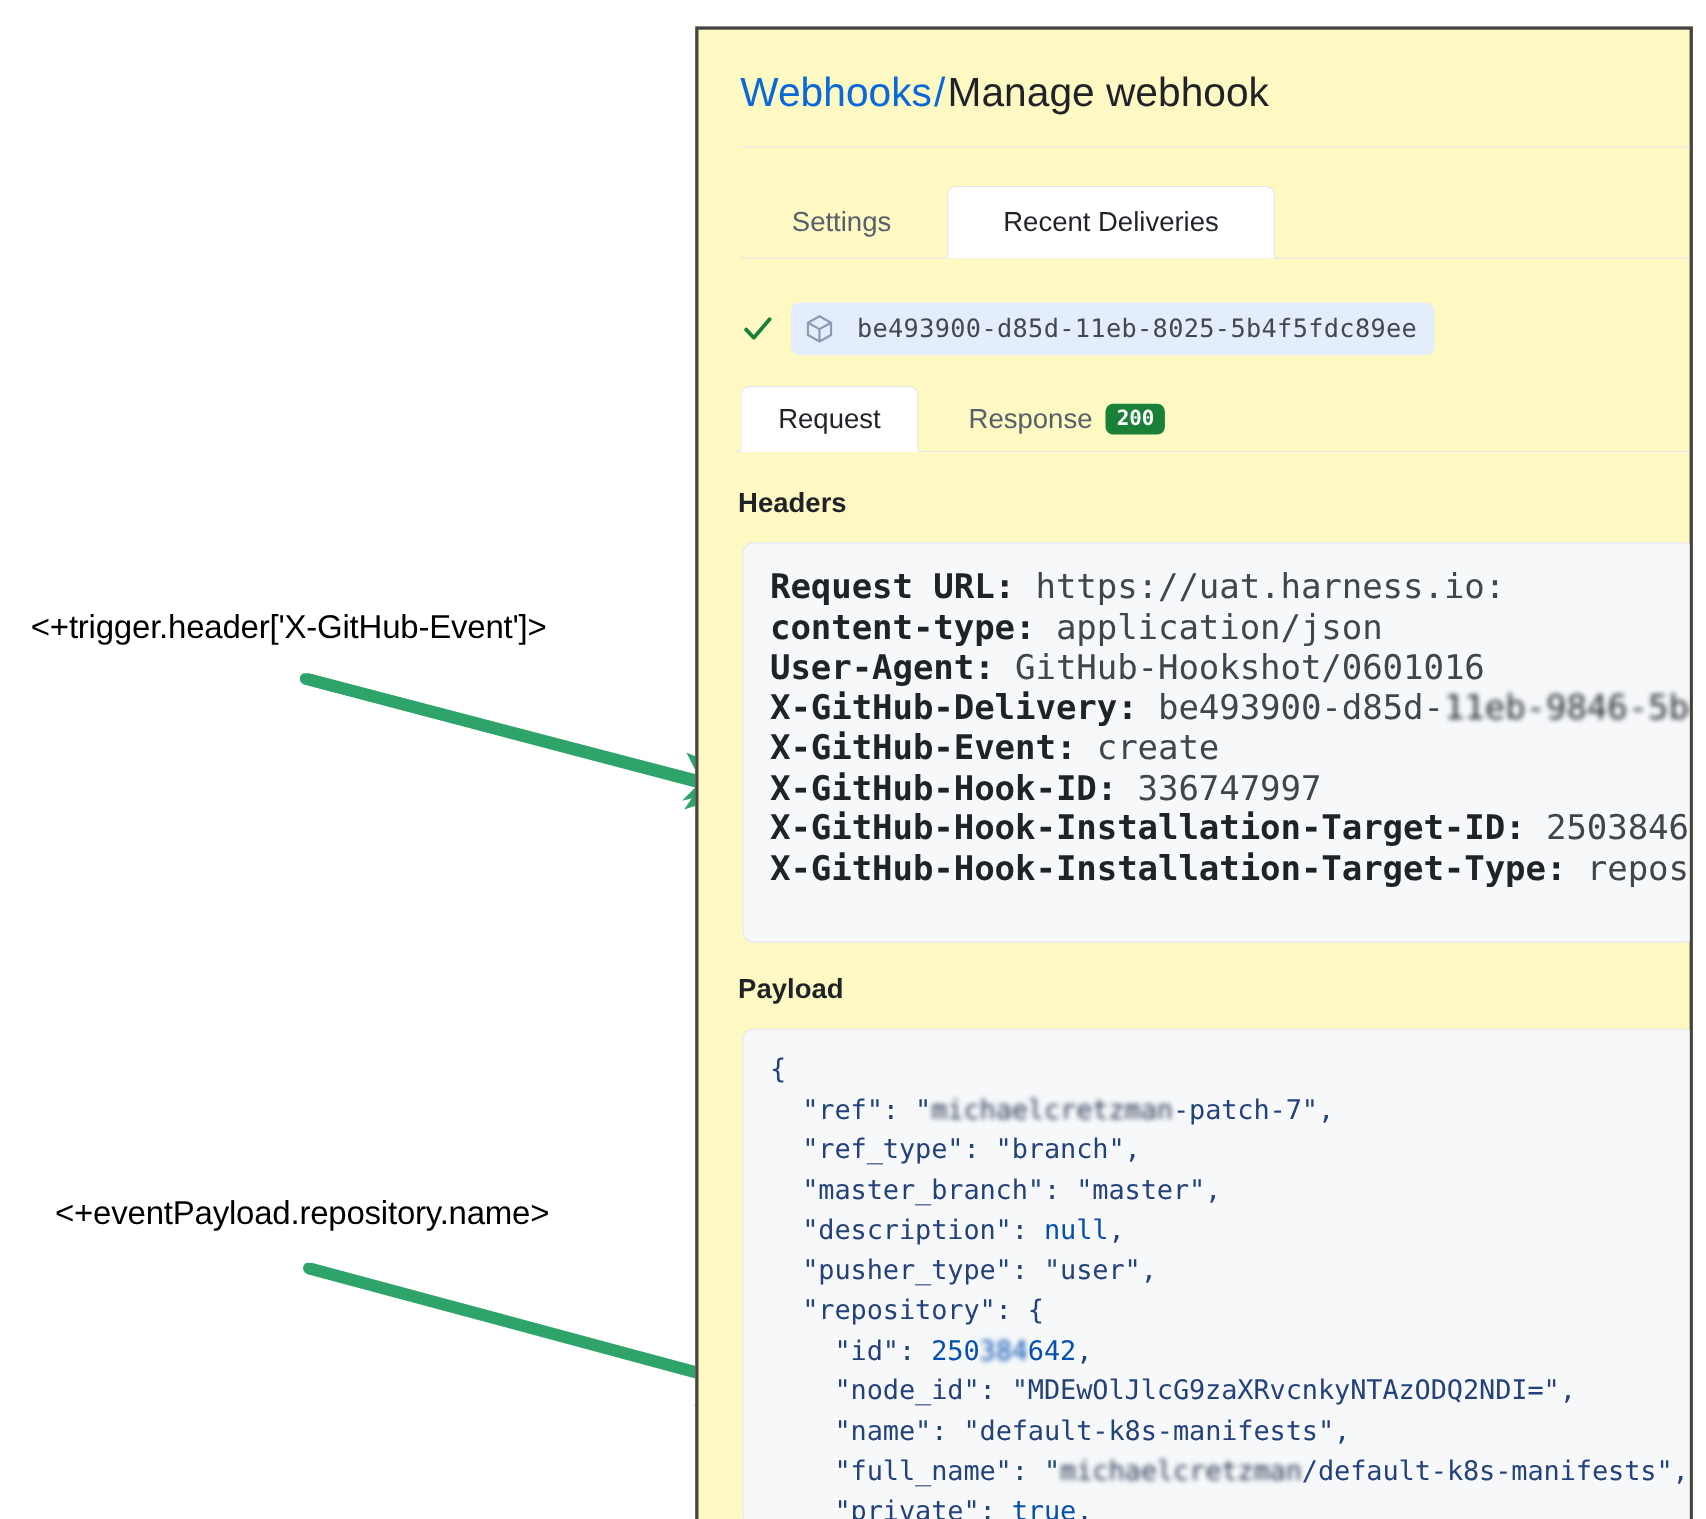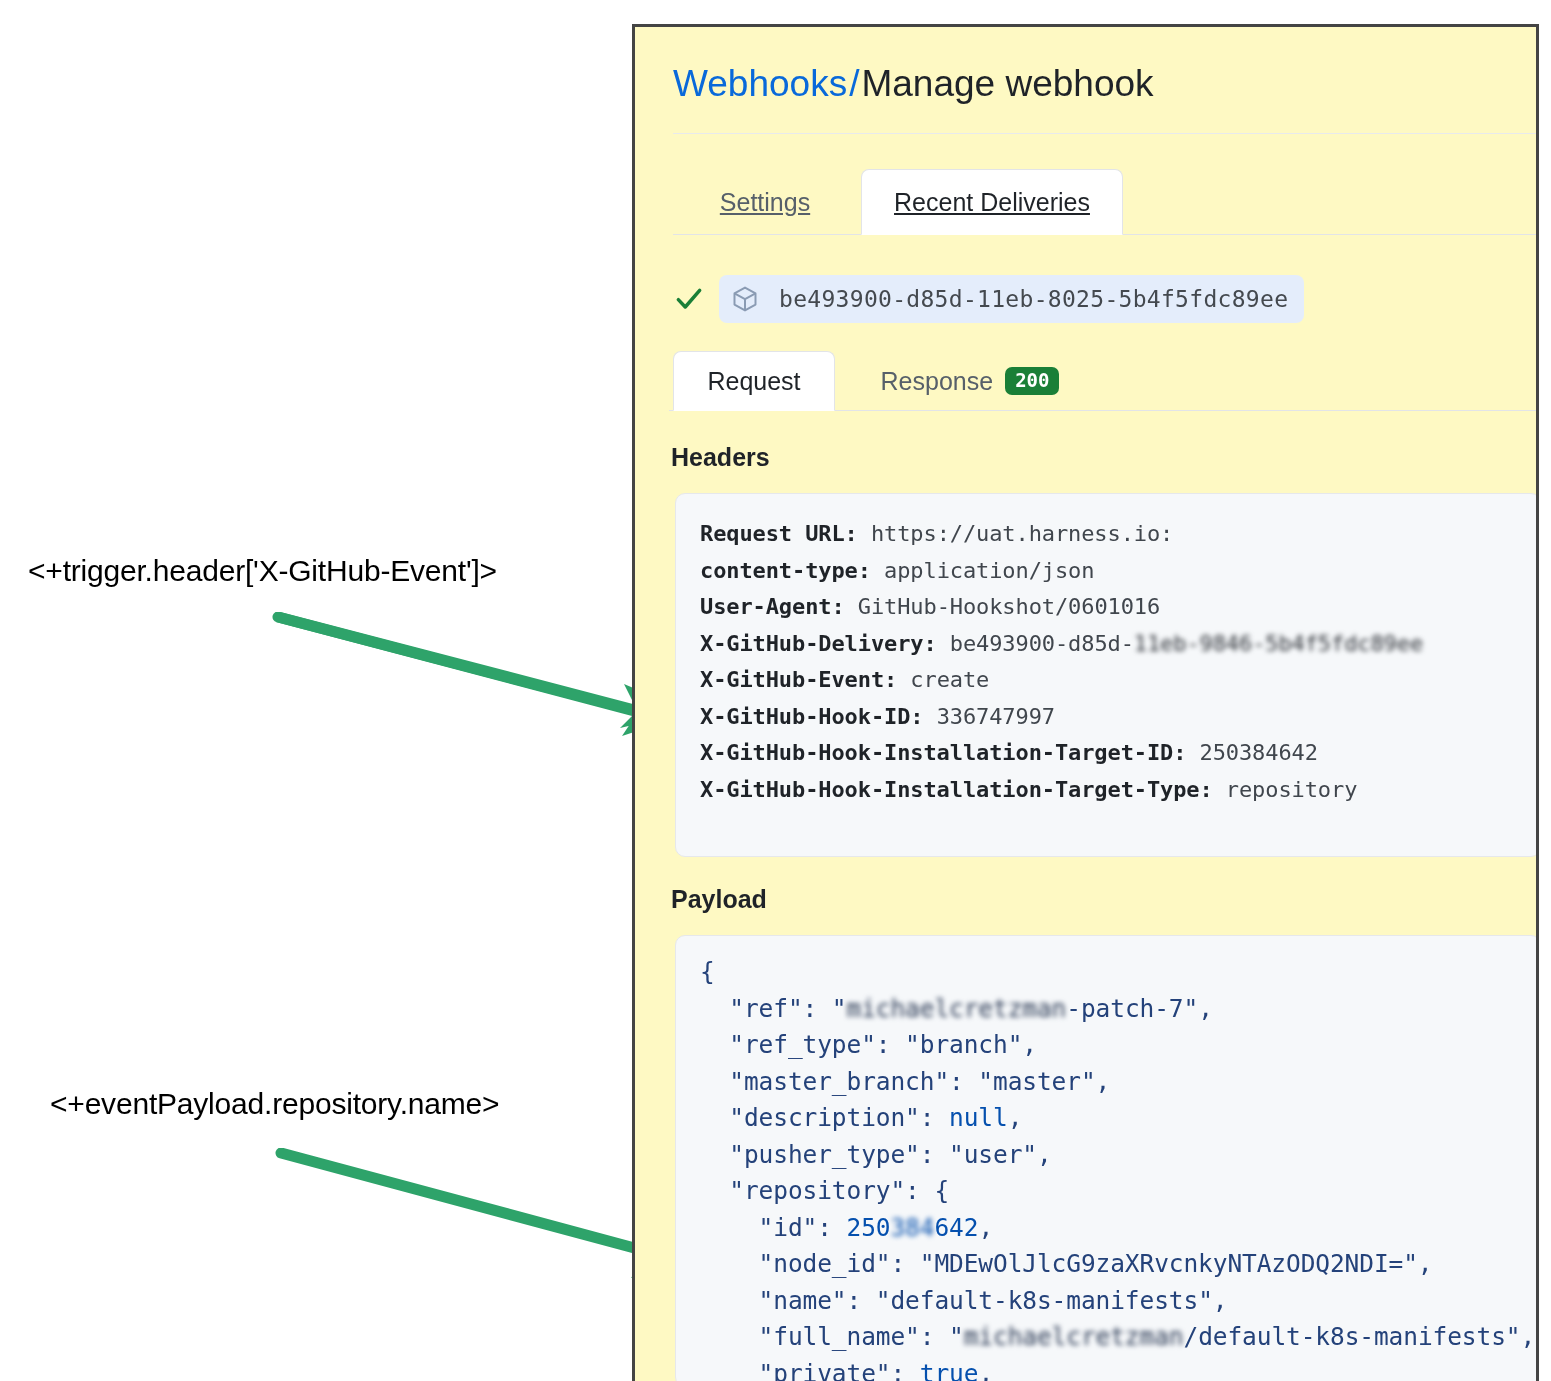--- a/index.html
+++ b/index.html
@@ -104,32 +104,31 @@
     position: absolute;
     bottom: 0;
     height: 66px;
     display: flex;
     align-items: center;
     justify-content: center;
     font-size: 25px;
     color: #57606a;
     box-sizing: border-box;
     white-space: nowrap;
-    text-decoration: underline;
   }
   .tab-o.active {
     color: #1f2328;
     background: #ffffff;
     border: 1px solid #e2e4e8;
     border-bottom: 1px solid #ffffff;
     border-radius: 8px 8px 0 0;
     z-index: 2;
   }
   #tab-settings { left: 8px;  width: 168px; }
-  #tab-recent   { left: 188px; width: 262px; }
+  #tab-recent   { left: 188px; width: 298px; }
 
   
   .delivery-row {
     position: absolute;
     left: 38px;
     top: 248px;
     display: flex;
     align-items: center;
     height: 48px;
   }
@@ -242,21 +241,21 @@
   }
   #payload-box {
     left: 40px;
     top: 908px;
     width: 866px;
     height: 452px;
     padding: 18px 0 0 24px;
   }
 
   .hline {
-    font-size: 22px;
+    font-size: 31px;
     line-height: 36.5px;
     color: #1f2328;
     white-space: pre;
     letter-spacing: -0.1px;
   }
   .hkey { font-weight: bold; color: #1f2328; }
   .hval { font-weight: normal; color: #40464d; }
 
   .jline {
     font-size: 24.5px;

